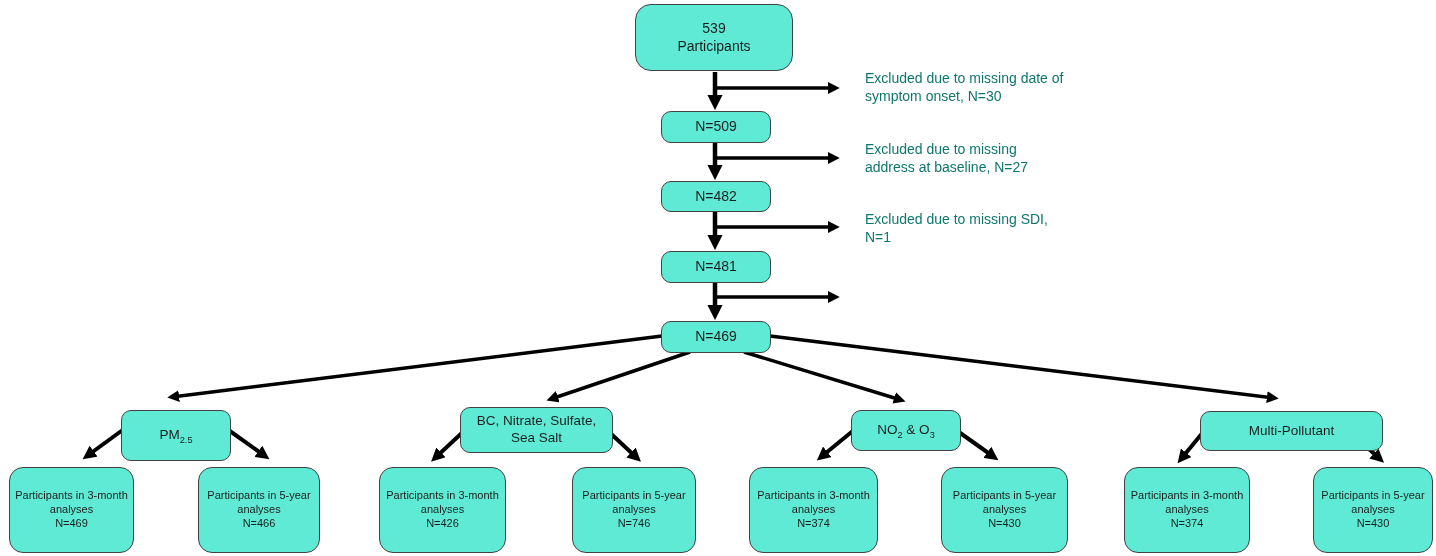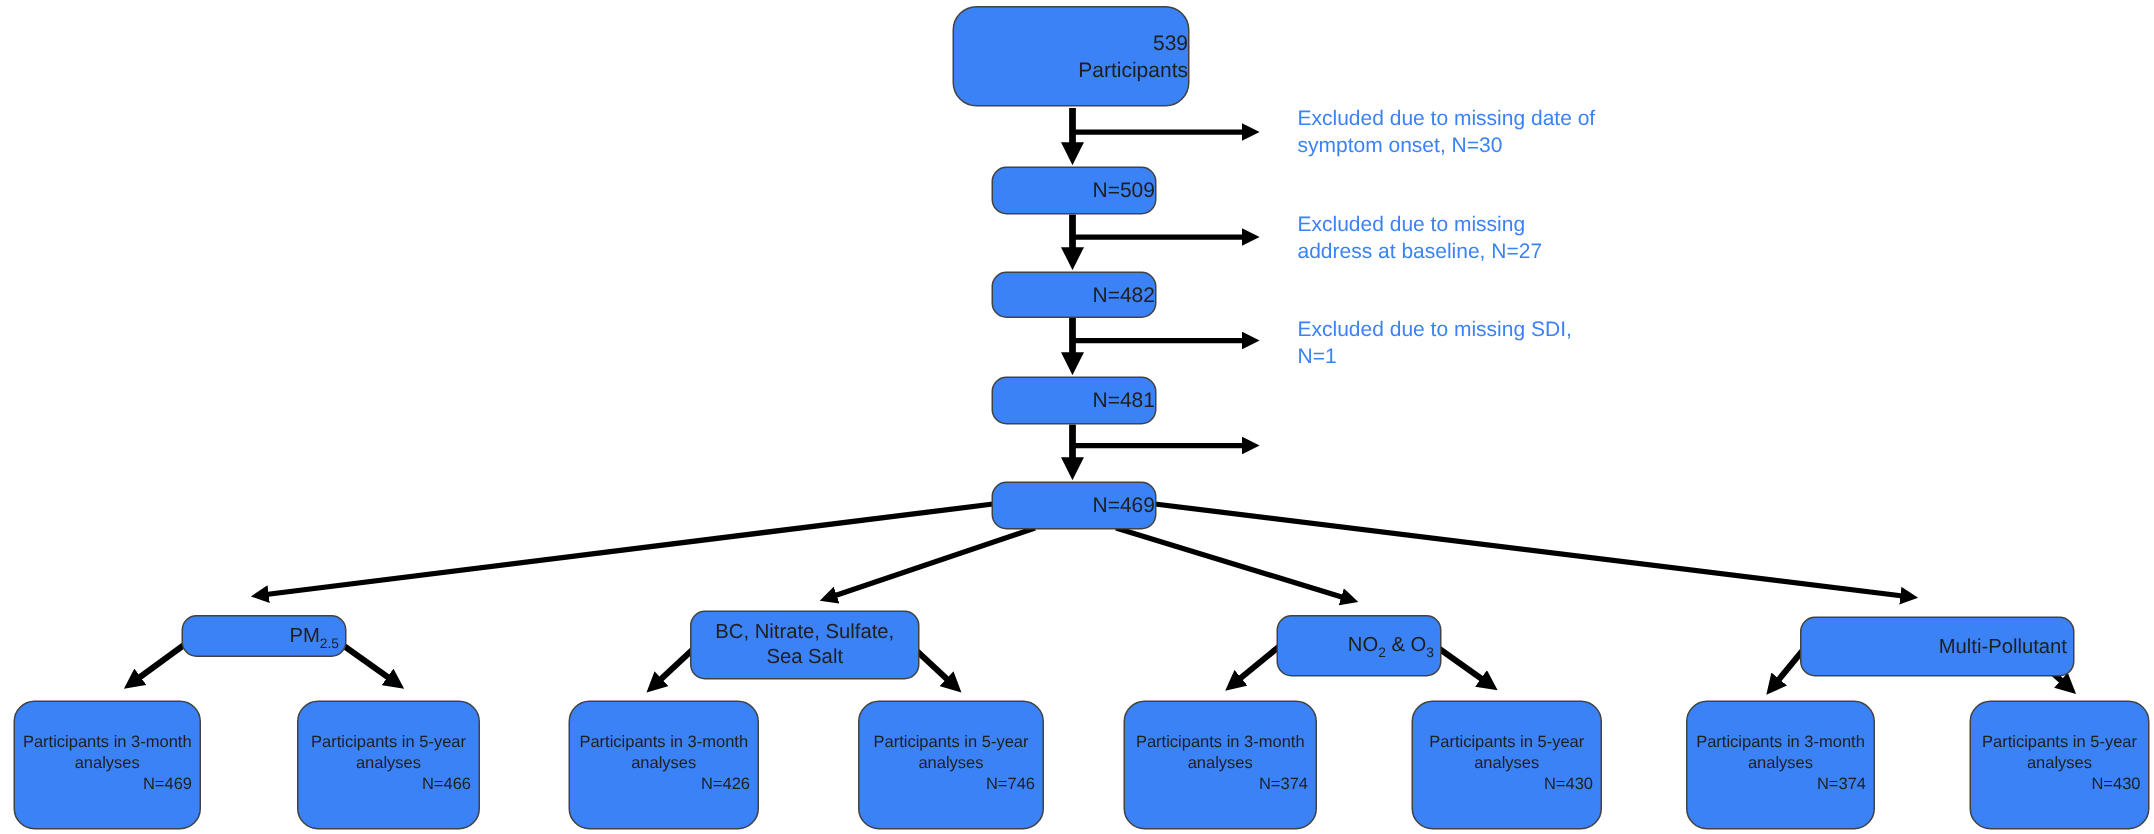--- a/index.html
+++ b/index.html
@@ -2,32 +2,32 @@
 <html><head>
 <meta charset="utf-8">
 <style>
   html,body{margin:0;padding:0;background:#ffffff;}
   .canvas{
     position:relative;width:1436px;height:556px;background:#ffffff;
     font-family:"Liberation Sans",sans-serif;color:#1f1f1f;overflow:hidden;
   }
   .arrows{position:absolute;left:0;top:0;width:1436px;height:556px;}
   .box{
-    position:absolute;box-sizing:border-box;background:#3b82f6;
+    position:absolute;box-sizing:border-box;background:#5eead4;
     border:1.6px solid #424242;border-radius:10px;
-    display:flex;flex-direction:column;align-items:flex-end;justify-content:center;
+    display:flex;flex-direction:column;align-items:center;justify-content:center;
     text-align:center;line-height:1.25;
   }
   .start{border-radius:16px;font-size:14px;}
   .step{font-size:14px;}
   .cat{font-size:13.5px;border-radius:10px;padding:2px 4px;}
   .leaf{font-size:11px;border-radius:14px;padding:4px 5px;}
   .excl{
     position:absolute;width:200px;font-size:14px;line-height:1.26;text-align:left;
-    color:#3b82f6;
+    color:#0f766e;
   }
   sub{font-size:0.68em;line-height:0;}
 </style>
 </head>
 <body>
 
 <div class="canvas">
 
   <svg class="arrows" width="1436" height="556" viewBox="0 0 1436 556" aria-hidden="true">
     <defs>
@@ -87,21 +87,21 @@
   </div>
 
   <div class="box step" style="left:661px;top:321px;width:110px;height:32px;">
     <div>N=469</div>
   </div>
 
   <div class="excl" style="left:865px;top:70px;">Excluded due to missing date of symptom onset, N=30</div>
   <div class="excl" style="left:865px;top:141px;">Excluded due to missing address at baseline, N=27</div>
   <div class="excl" style="left:865px;top:211px;">Excluded due to missing SDI, N=1</div>
 
-  <div class="box cat" style="left:121px;top:410px;width:110px;height:28px;">
+  <div class="box cat" style="left:121px;top:410px;width:110px;height:51px;">
     <div>
       <span>PM</span><sub>2.5</sub>
     </div>
   </div>
 
   <div class="box cat" style="left:460px;top:407px;width:153px;height:46px;">
     <div>BC, Nitrate, Sulfate, Sea Salt</div>
   </div>
 
   <div class="box cat" style="left:851px;top:410px;width:110px;height:41px;">

